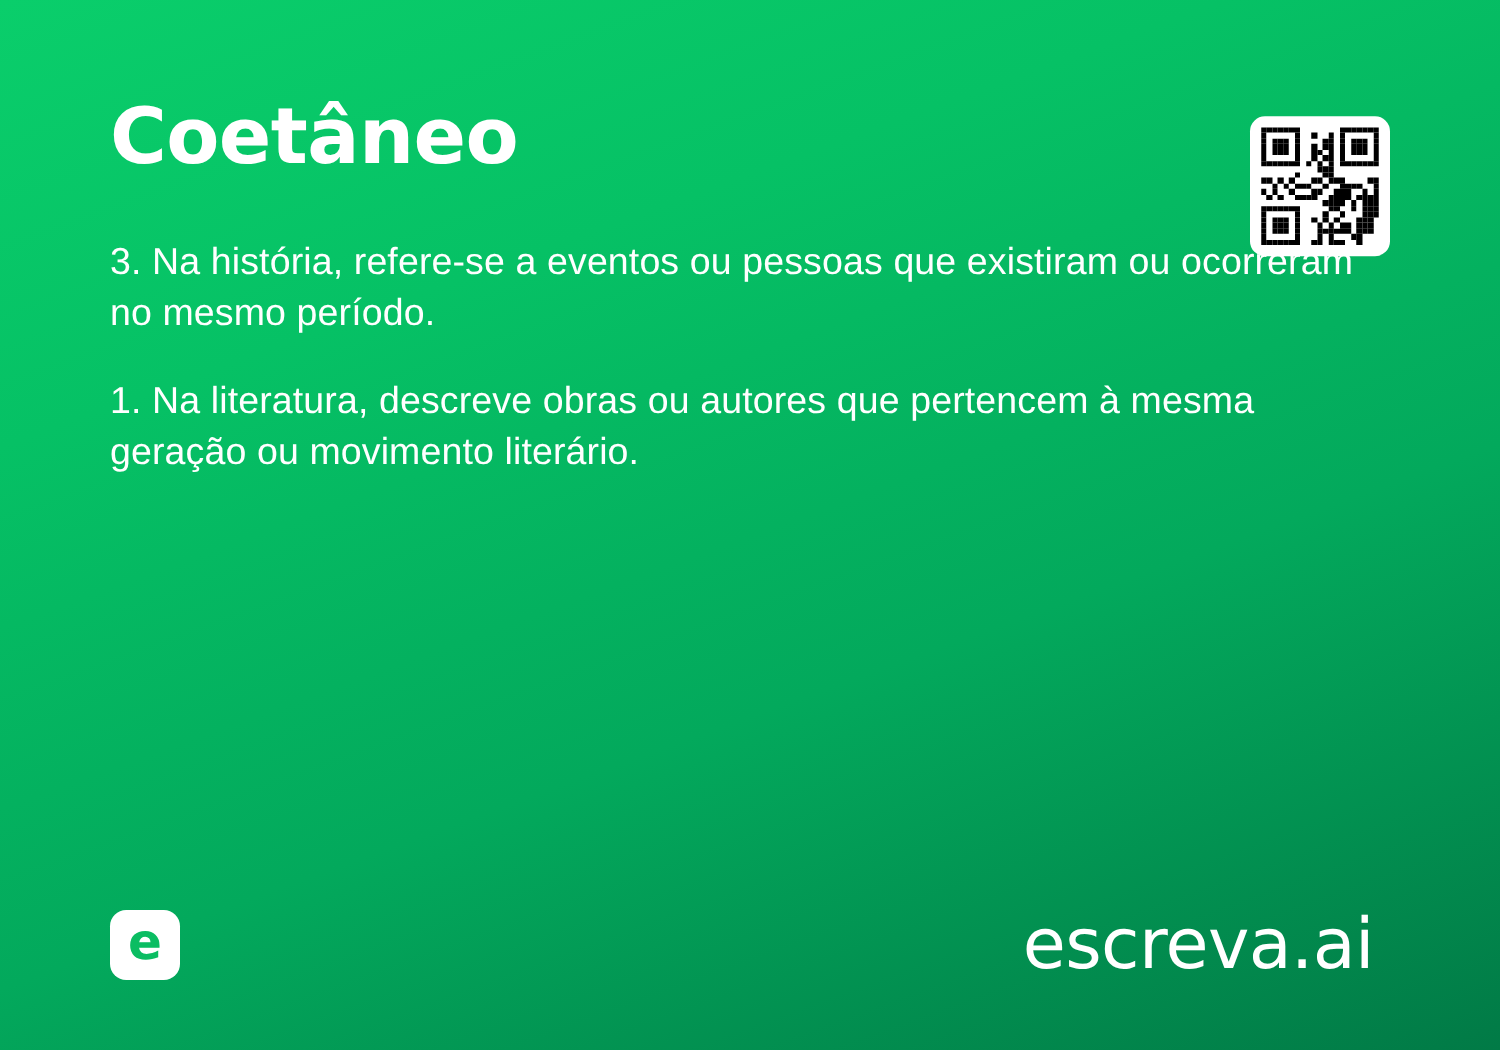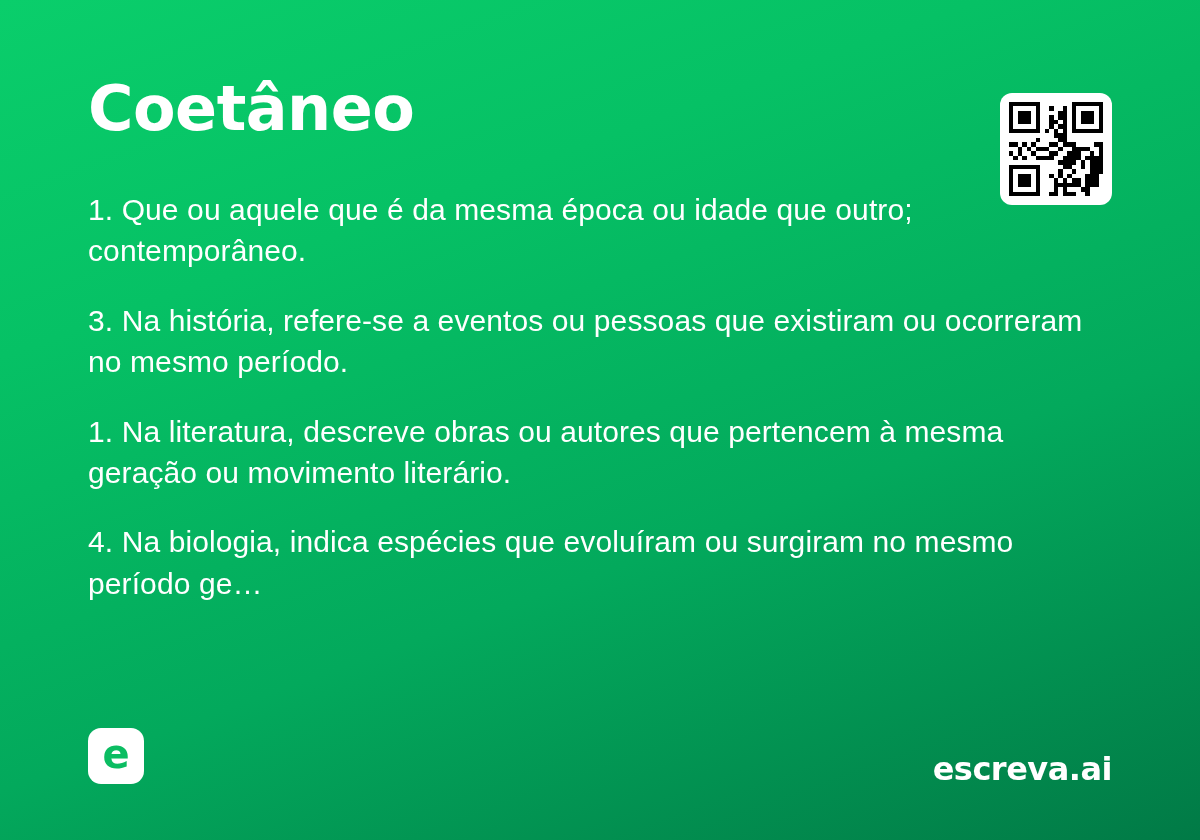--- a/index.html
+++ b/index.html
@@ -100,42 +100,40 @@
     font-family: "DejaVu Sans", sans-serif;
     font-size: 40px;
     font-weight: bold;
     color: #0bbd62;
     line-height: 1;
     position: relative;
     top: -2px;
   }
   .brand {
     position: absolute;
-    right: 88px;
+    right: 101px;
     bottom: 52px;
     font-family: "DejaVu Sans", sans-serif;
-    font-size: 32px;
-    font-weight: bold;
+    font-size: 56px;
+    font-weight: normal;
     color: #ffffff;
     letter-spacing: -0.5px;
   }
 </style>
 </head>
 <body>
 
 <div class="card">
 
   <div class="content">
     <div class="word-title">Coetâneo</div>
 
     <div class="definitions">
-      <div class="definition">1. Que ou aquele que é da mesma época ou idade que outro; contemporâneo.</div>
       <div class="definition">3. Na história, refere-se a eventos ou pessoas que existiram ou ocorreram no mesmo período.</div>
       <div class="definition">1. Na literatura, descreve obras ou autores que pertencem à mesma geração ou movimento literário.</div>
-      <div class="definition">4. Na biologia, indica espécies que evoluíram ou surgiram no mesmo período ge…</div>
     </div>
   </div>
 
   <div class="qr-wrap">
     <div class="qr-grid" id="qr-grid">
         <i></i>
         <i></i>
         <i></i>
         <i></i>
         <i></i>

